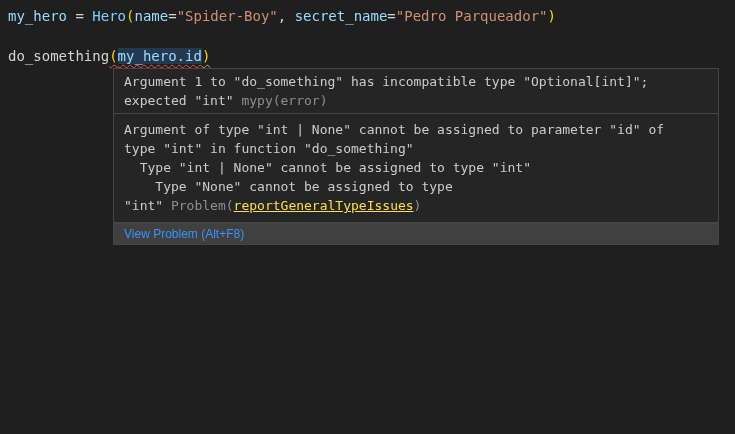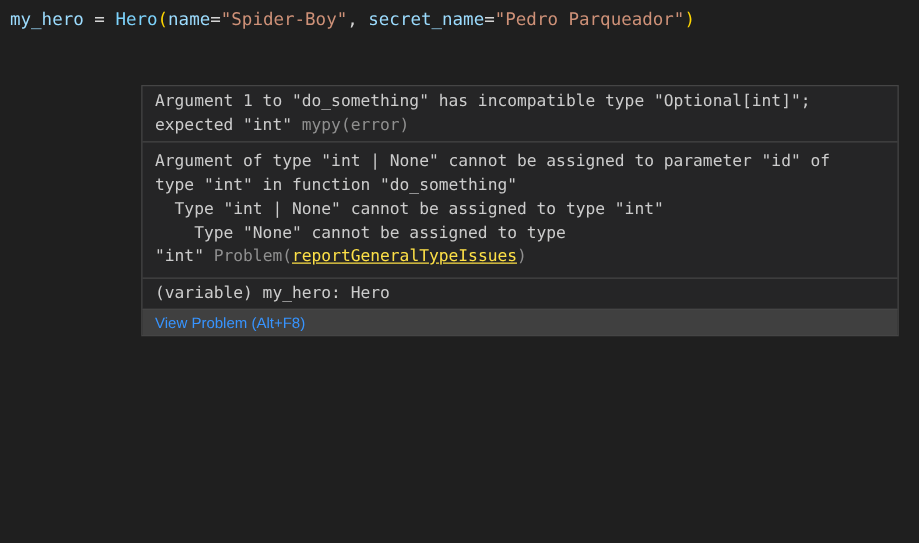--- a/index.html
+++ b/index.html
@@ -58,36 +58,34 @@
   .tt-status .view-problem { color:#3794ff; cursor:pointer; }
   .tt-status .no-fixes { color:#cccccc; margin-left:16px; }
 </style>
 </head>
 <body>
 
 <div class="editor">
   <div class="code-lines">
     <div class="code-line"><span class="tk-var">my_hero</span><span class="tk-plain"> = </span><span class="tk-cls">Hero</span><span class="tk-paren">(</span><span class="tk-var">name</span><span class="tk-plain">=</span><span class="tk-str">"Spider-Boy"</span><span class="tk-plain">, </span><span class="tk-var">secret_name</span><span class="tk-plain">=</span><span class="tk-str">"Pedro Parqueador"</span><span class="tk-paren">)</span></div>
     <div class="code-line"></div>
+    <div class="code-line"><span class="tk-plain">do_something</span><span class="tk-paren tk-sqr">(</span><span class="tk-var tk-hl tk-sqr">my_hero.id</span><span class="tk-paren tk-sqy">)</span></div>
   </div>
 
   <div class="tooltip">
     <div class="tt-section mypy">
       <div class="tt-line"><span class="tk-tplain">Argument 1 to "do_something" has incompatible type "Optional[int]";</span></div>
       <div class="tt-line"><span class="tk-tplain">expected "int" </span><span class="tk-dim">mypy(error)</span></div>
     </div>
     <div class="tt-sep"></div>
     <div class="tt-section pylance">
       <div class="tt-line"><span class="tk-tplain">Argument of type "int | None" cannot be assigned to parameter "id" of</span></div>
       <div class="tt-line"><span class="tk-tplain">type "int" in function "do_something"</span></div>
       <div class="tt-line"><span class="tk-tplain">  Type "int | None" cannot be assigned to type "int"</span></div>
       <div class="tt-line"><span class="tk-tplain">    Type "None" cannot be assigned to type</span></div>
       <div class="tt-line"><span class="tk-tplain">"int" </span><span class="tk-dim">Problem(</span><span class="tk-link">reportGeneralTypeIssues</span><span class="tk-dim">)</span></div>
     </div>
     <div class="tt-sep"></div>
-    <div class="tt-section variable">
-      <div class="tt-line"><span class="tk-tplain">(variable) my_hero: Hero</span></div>
-    </div>
     <div class="tt-status">
       <span class="view-problem">View Problem (Alt+F8)</span>
     </div>
   </div>
 </div>
 
 </body></html>

